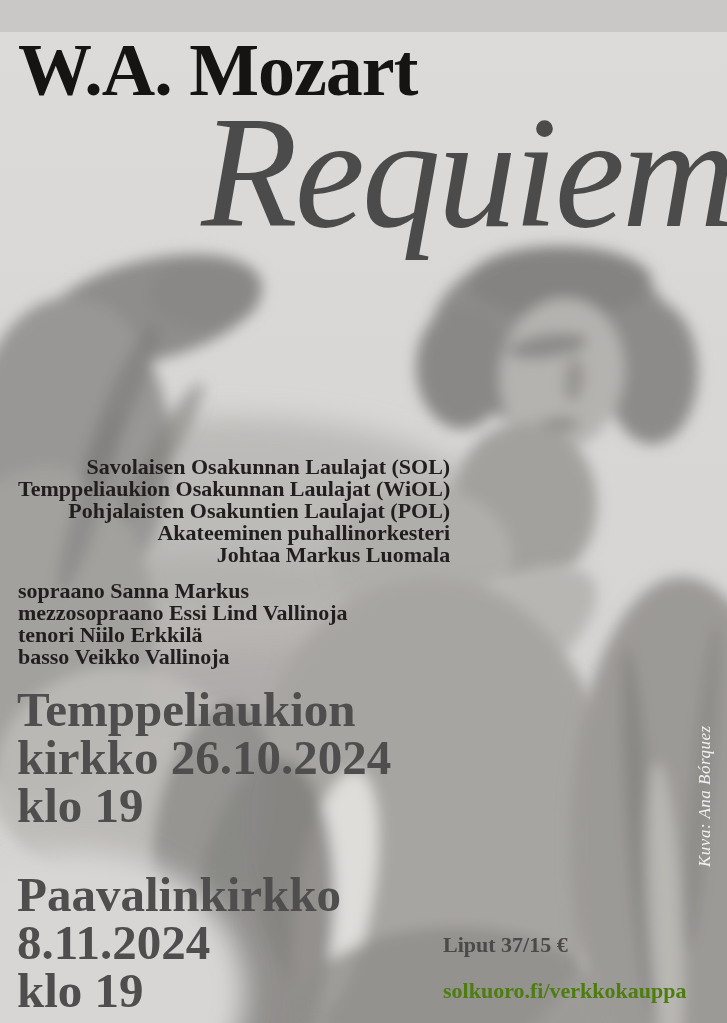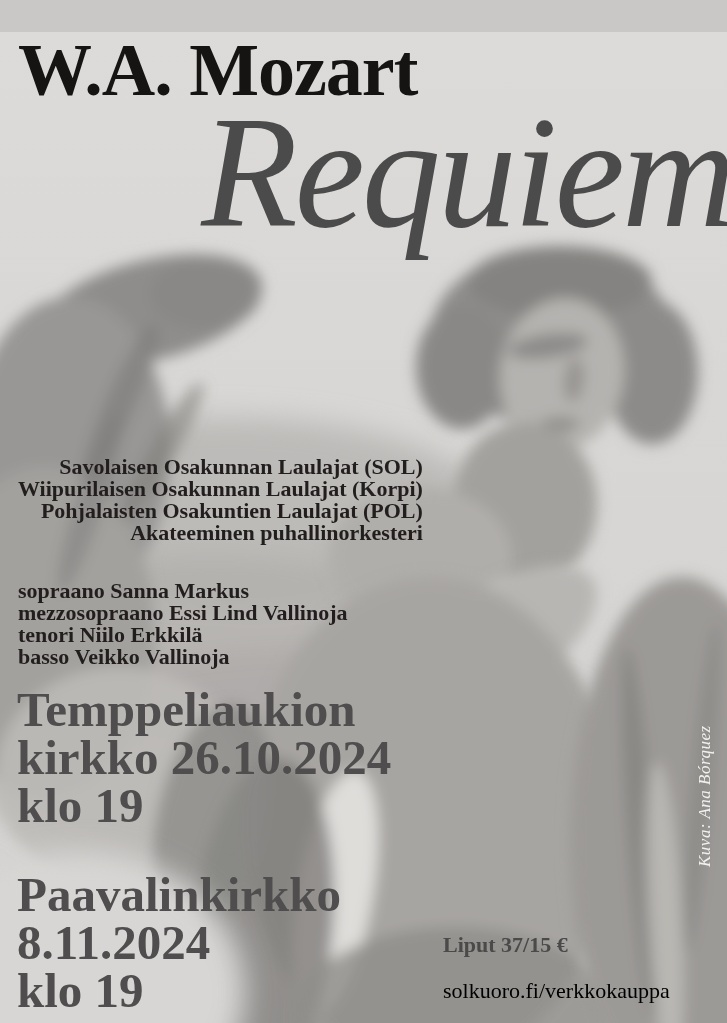--- a/index.html
+++ b/index.html
@@ -41,22 +41,22 @@
   }
   .event-1{top:654px;}
   .event-2{top:839px;}
   .tickets{
     left:443px;top:902px;
     font-size:22px;font-weight:bold;line-height:22px;
     color:#4b4949;white-space:nowrap;
   }
   .purchase{
     left:443px;top:948px;
-    font-size:22px;font-weight:normal;line-height:22px;
-    color:#000000;white-space:nowrap;
+    font-size:22px;font-weight:bold;line-height:22px;
+    color:#4d7c0f;white-space:nowrap;
   }
   .credit{
     left:695px;top:835px;
     width:192px;height:20px;
     transform-origin:0 0;transform:rotate(-90deg);
     font-size:17px;font-style:italic;line-height:20px;
     letter-spacing:0.5px;color:rgba(250,249,247,0.92);
     white-space:nowrap;
   }
 </style>
@@ -131,23 +131,24 @@
 
     <ellipse cx="80" cy="960" rx="165" ry="140" fill="#d7d6d4" filter="url(#softer)"></ellipse>
   </svg>
 
   <div class="layer composer">W.A. Mozart</div>
 
   <div class="layer work">Requiem</div>
 
   <div class="layer ensembles">
     <div>Savolaisen Osakunnan Laulajat (SOL)</div>
-    <div>Wiipurilaisen Osakunnan Laulajat (Korpi)</div>
+    <div>Temppeliaukion Osakunnan Laulajat (WiOL)</div>
     <div>Pohjalaisten Osakuntien Laulajat (POL)</div>
     <div>Akateeminen puhallinorkesteri</div>
+    <div>Johtaa Markus Luomala</div>
   </div>
 
   <div class="layer soloists">
     <div>sopraano Sanna Markus</div>
     <div>mezzosopraano Essi Lind Vallinoja</div>
     <div>tenori Niilo Erkkilä</div>
     <div>basso Veikko Vallinoja</div>
   </div>
 
   <div class="layer event event-1">

